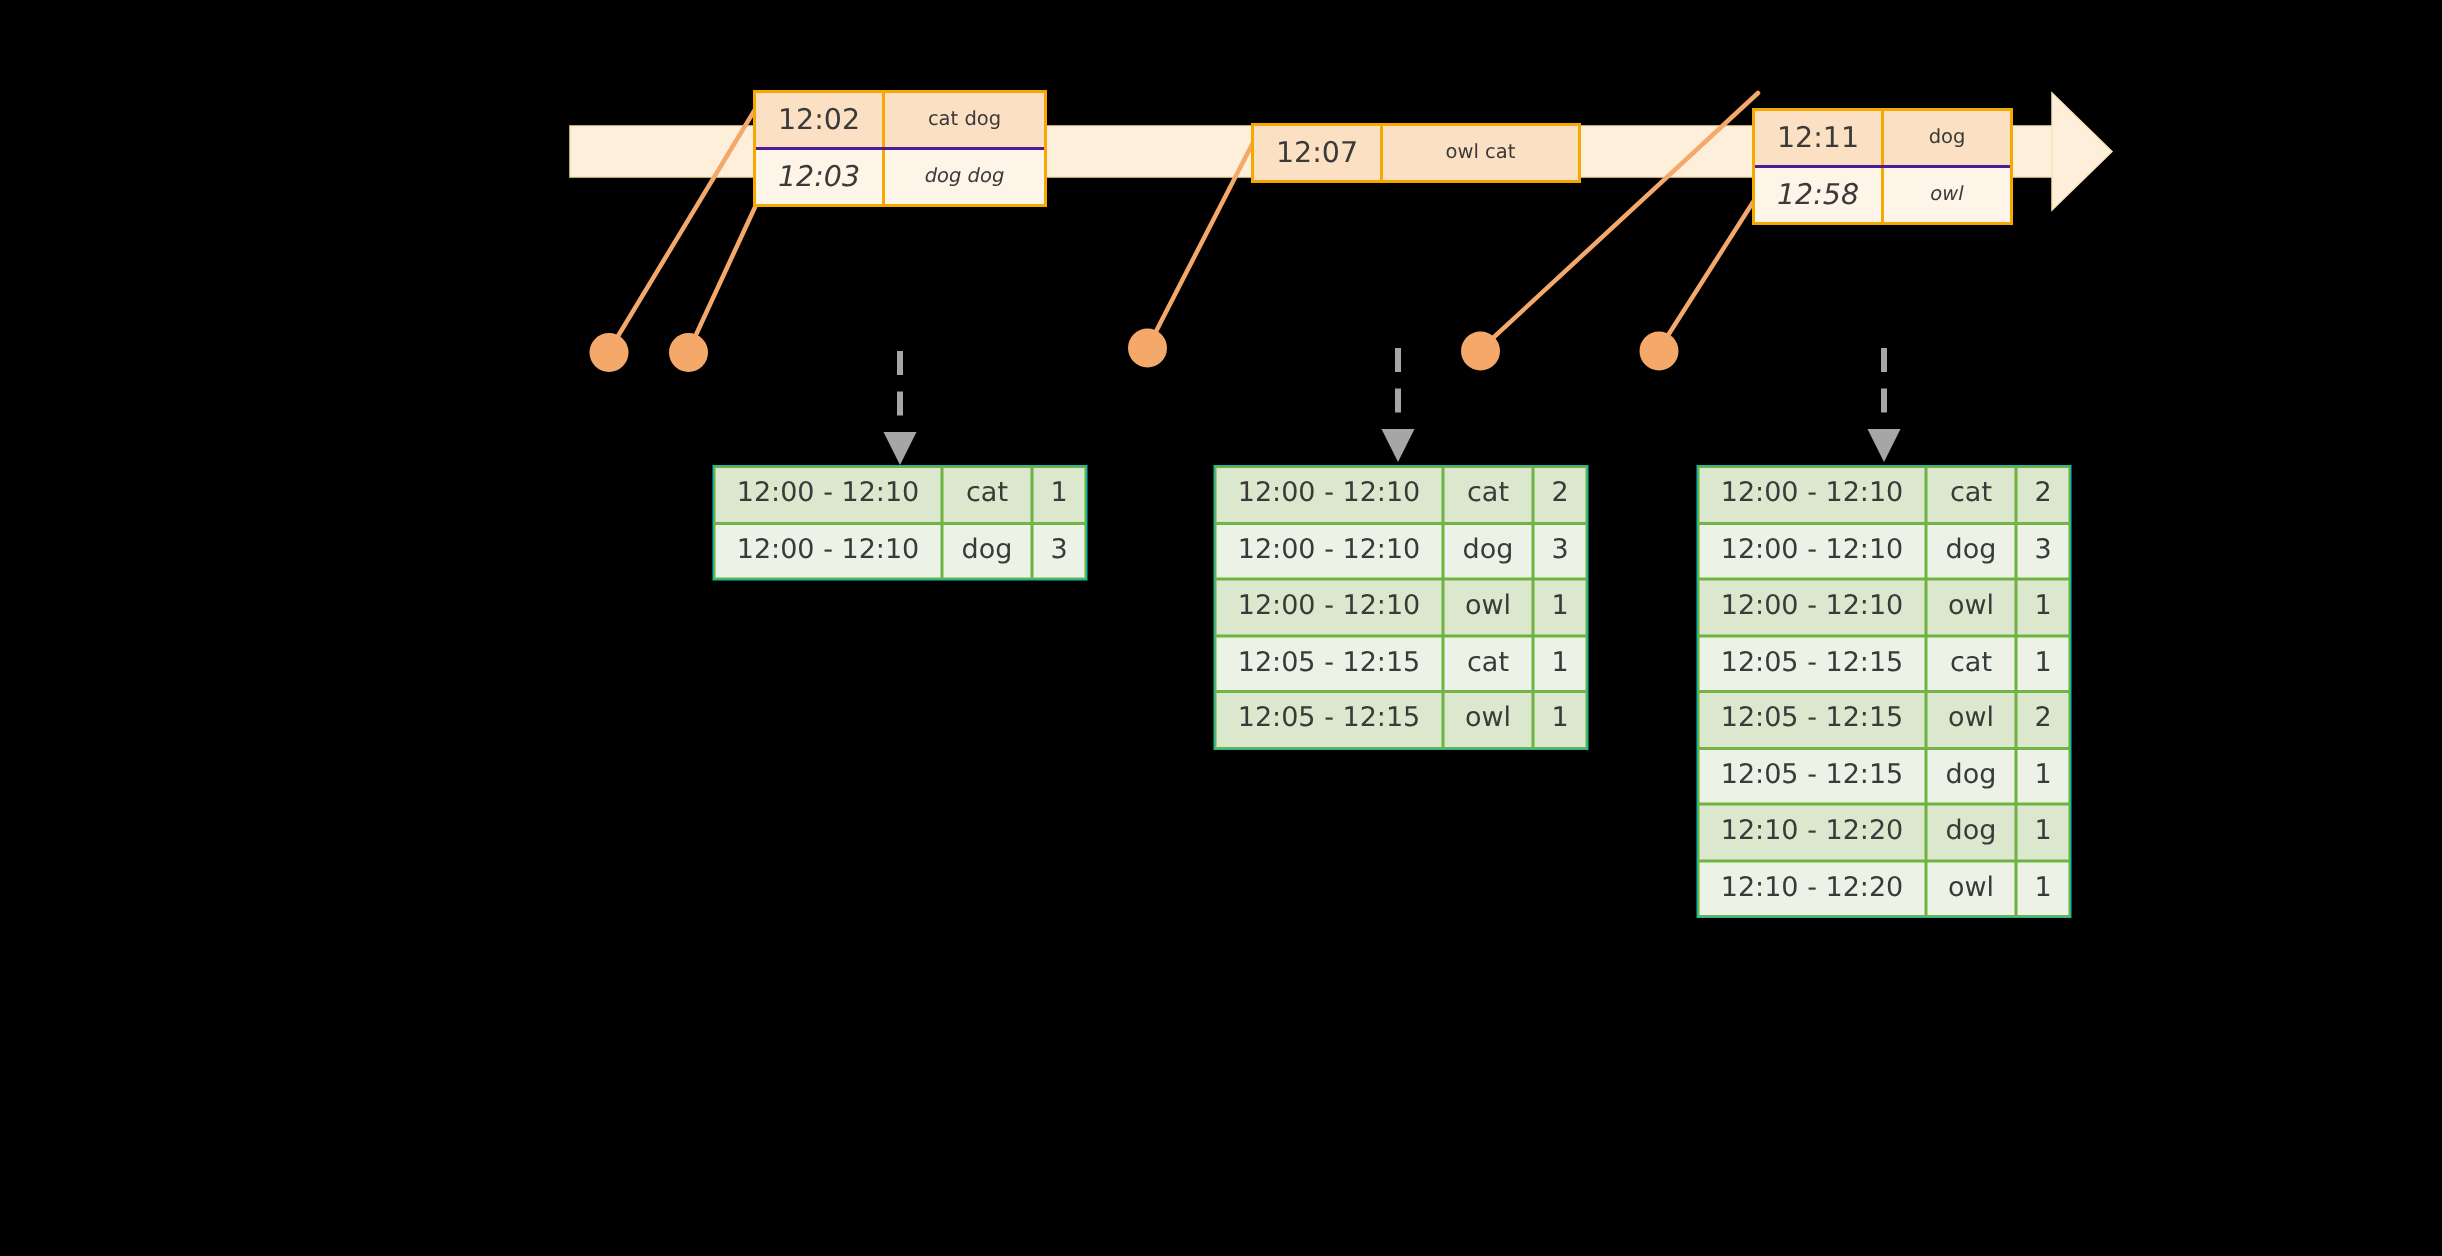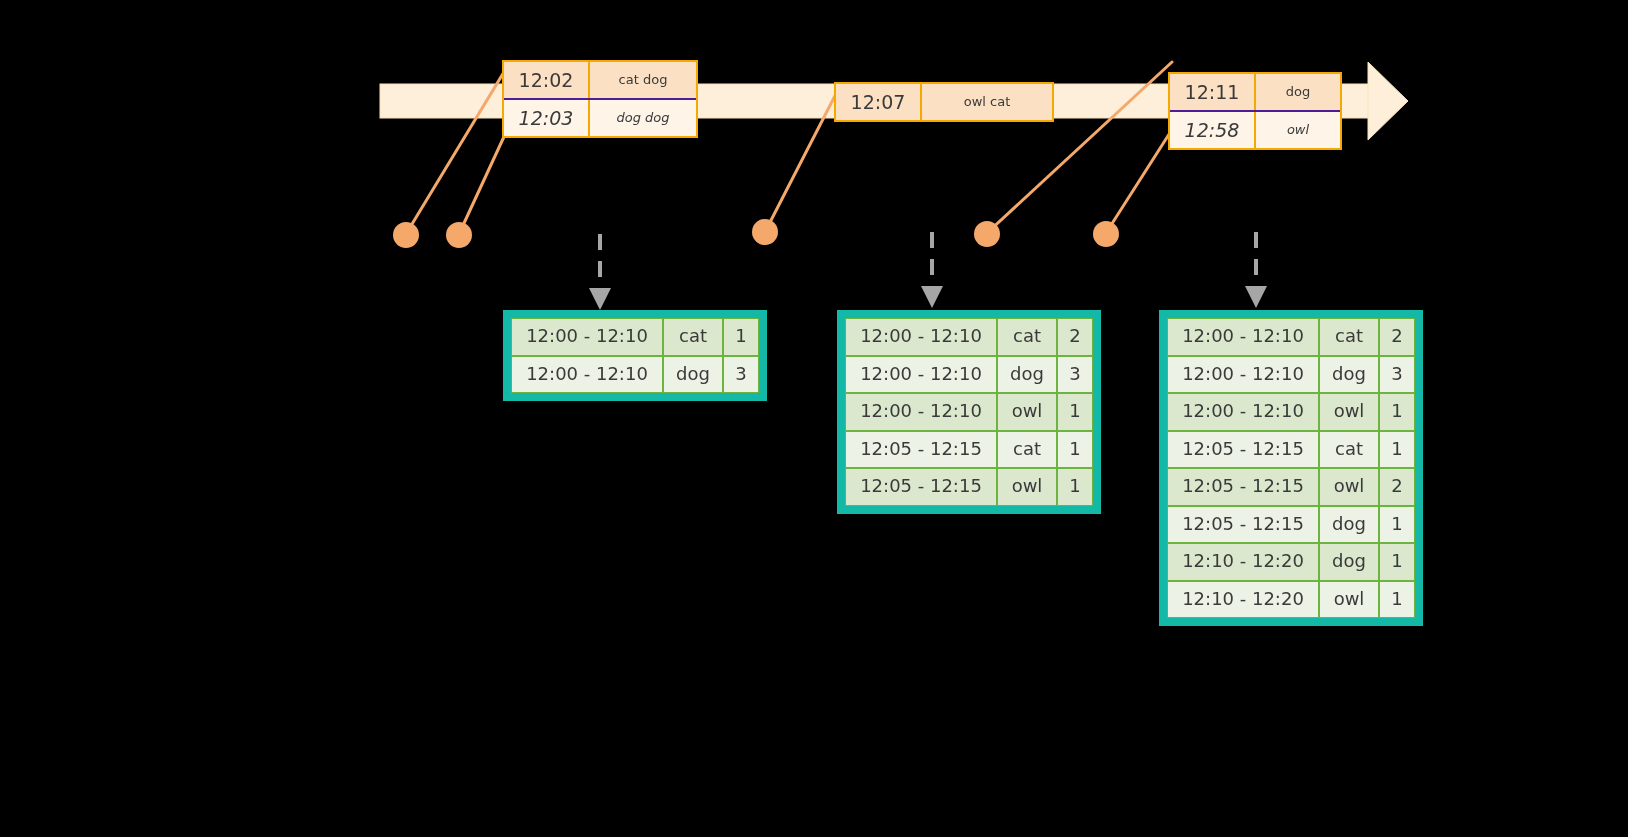--- a/index.html
+++ b/index.html
@@ -62,24 +62,23 @@
     text-align: center;
     font-size: 13px;
     color: #3a3a3a;
     line-height: 36px;
     height: 36px;
     padding: 0 14px;
   }
   
   .res-table {
     position: absolute;
-    border: 8px solid #14b8a6;
+    border: 1px solid #14b8a6;
     box-sizing: border-box;
     z-index: 4;
-    margin-left: 28px;
   }
   .res-row {
     display: flex;
     box-sizing: border-box;
     height: 37.5px;
   }
   .res-row.even { background: #DCE8CD; }
   .res-row.odd  { background: #EDF2E6; }
   .res-cell {
     box-sizing: border-box;

